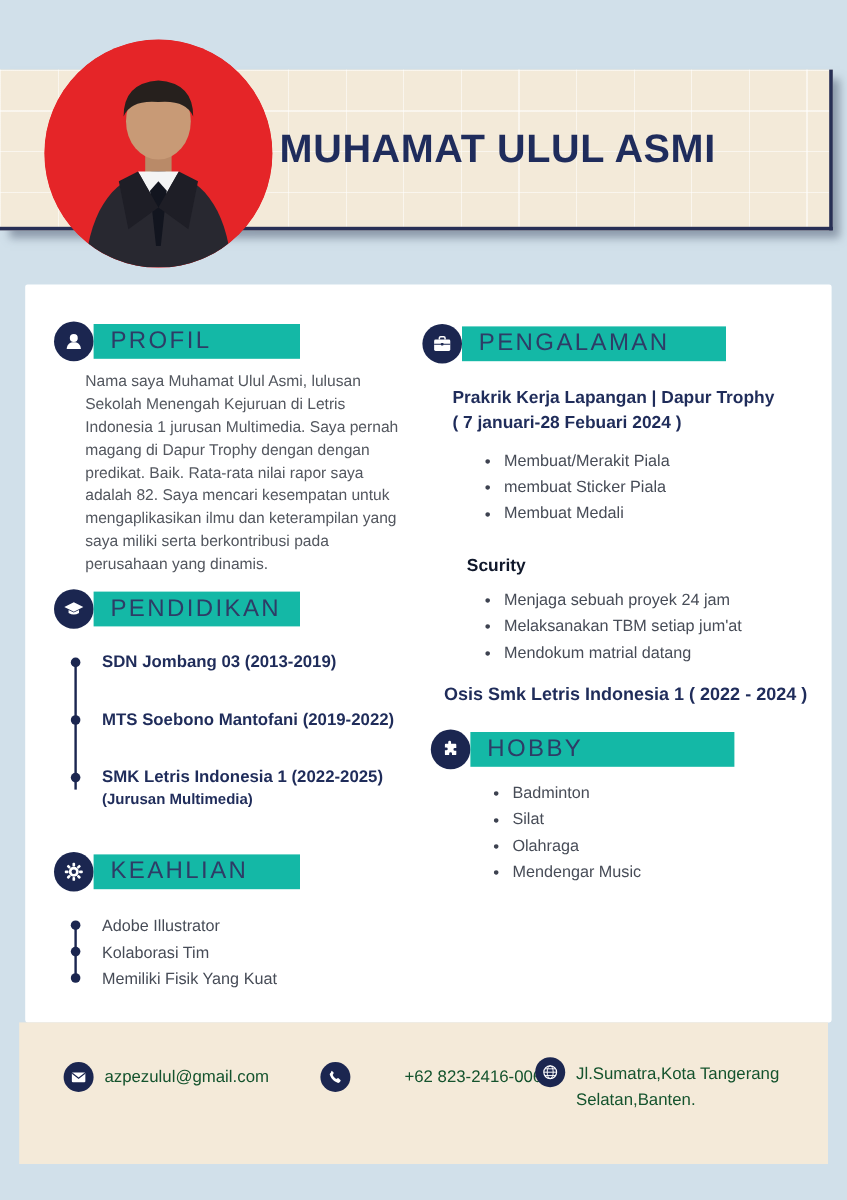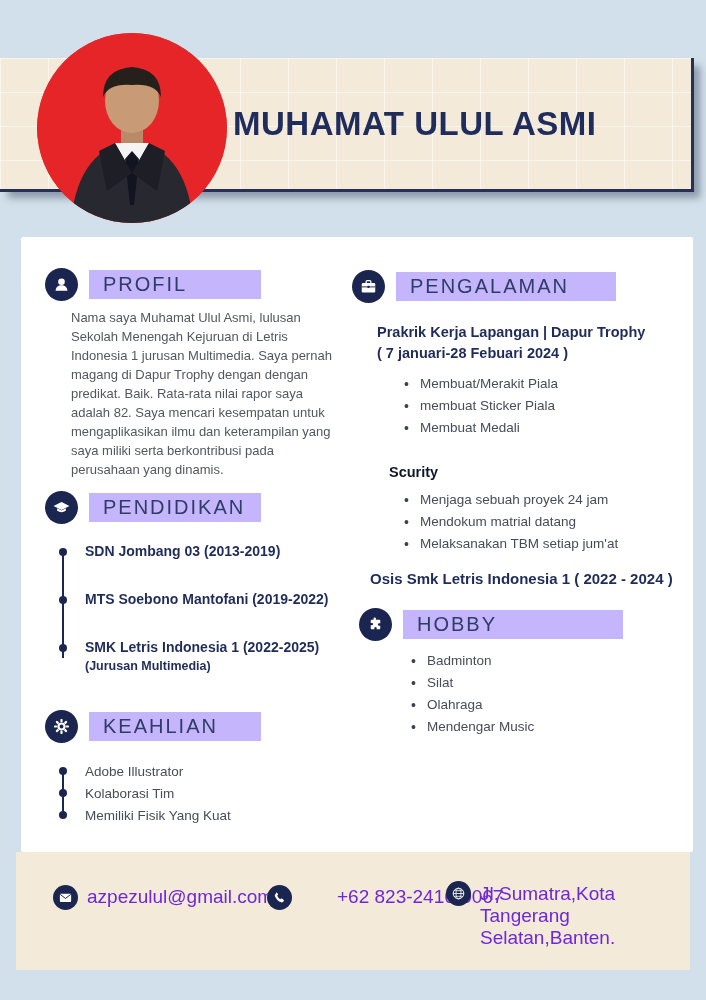--- a/index.html
+++ b/index.html
@@ -43,21 +43,21 @@
   .col-left  { position:absolute; left:24px;  top:31px; width:306px; }
   .col-right { position:absolute; left:331px; top:33px; width:330px; }
 
   .section-header { display:flex; align-items:center; }
   .icon-circle {
     width:33px; height:33px; border-radius:50%; background:#1b2650;
     display:flex; align-items:center; justify-content:center; flex:0 0 33px;
   }
   .icon-circle svg { width:19px; height:19px; }
   .title-bar {
-    margin-left:11px; background:#c4b5fd; height:29px;
+    background:#14b8a6; height:29px;
     display:flex; align-items:center; padding:0 14px;
     font-size:20px; letter-spacing:2px; color:#2e3c66; font-weight:500;
   }
   .title-bar.w-left  { width:172px; }
   .title-bar.w-right { width:220px; }
 
   .profil-body {
     margin:7px 0 0 26px; width:272px;
     font-size:13px; line-height:19px; color:#53575f;
   }
@@ -105,21 +105,21 @@
   .contact { position:absolute; display:flex; align-items:flex-start; }
   .contact-email { left:37px;  top:33px; }
   .contact-phone { left:251px; top:33px;gap:36px; }
   .contact-addr  { left:430px; top:29px; }
   .mini-circle {
     width:25px; height:25px; border-radius:50%; background:#1b2650;
     display:flex; align-items:center; justify-content:center; flex:0 0 25px;
     margin-right:9px;
   }
   .mini-circle svg { width:15px; height:15px; }
-  .contact-text { font-size:19px; color:#6d28d9; line-height:24px; }
+  .contact-text { font-size:14px; color:#14532d; line-height:24px; }
   .contact-addr .contact-text { line-height:22px; padding-top:2px; }
 </style>
 </head>
 <body>
 
 <div class="header-band">
   <div class="header-name">MUHAMAT ULUL ASMI</div>
 </div>
 
 <div class="photo-circle">
@@ -238,22 +238,22 @@
     </div>
     <ul class="bullets">
       <li>Membuat/Merakit Piala</li>
       <li>membuat Sticker Piala</li>
       <li>Membuat Medali</li>
     </ul>
 
     <div class="scurity-head">Scurity</div>
     <ul class="bullets">
       <li>Menjaga sebuah proyek 24 jam</li>
+      <li>Melaksanakan TBM setiap jum'at</li>
       <li>Mendokum matrial datang</li>
-      <li>Melaksanakan TBM setiap jum'at</li>
     </ul>
 
     <div class="osis-line">Osis Smk Letris Indonesia 1 ( 2022 - 2024 )</div>
 
     <div class="sec-hobby">
       <div class="section-header">
         <span class="icon-circle">
           <svg viewBox="0 0 24 24">
             <path fill="#fff" d="M9.5 4.5 Q9.5 3 11 3 Q12.5 3 12.5 4.5 L12.5 6 L17 6 Q18 6 18 7 L18 10.5 L16.5 10.5 Q15 10.5 15 12 Q15 13.5 16.5 13.5 L18 13.5 L18 17 Q18 18 17 18 L13.5 18 L13.5 16.5 Q13.5 15 12 15 Q10.5 15 10.5 16.5 L10.5 18 L7 18 Q6 18 6 17 L6 13 L7.5 13 Q9 13 9 11.5 Q9 10 7.5 10 L6 10 L6 7 Q6 6 7 6 L9.5 6 Z"></path>
           </svg>

